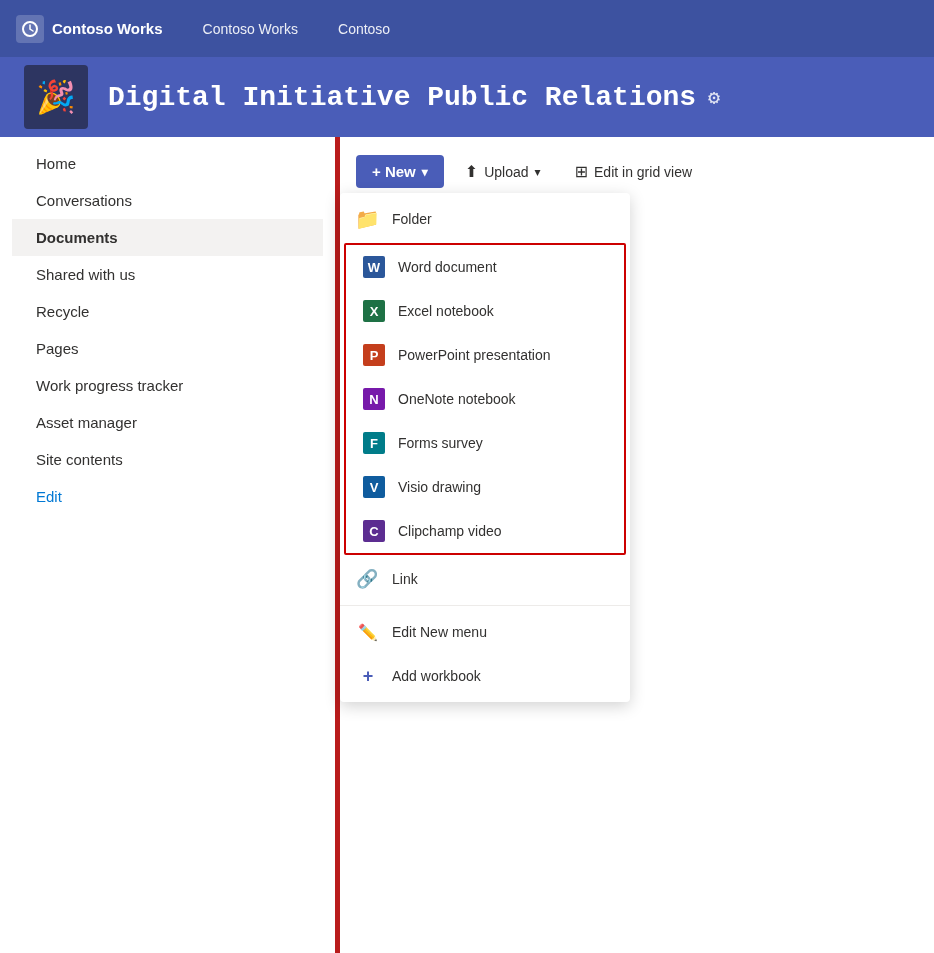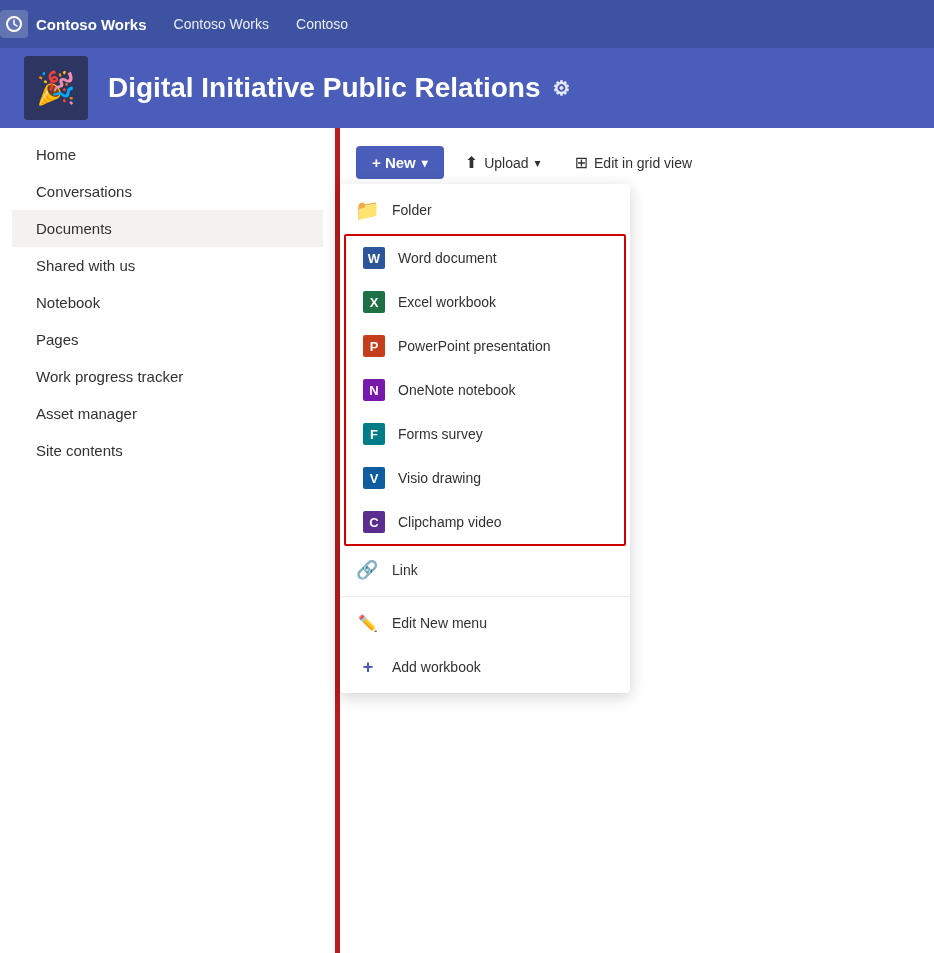--- a/index.html
+++ b/index.html
@@ -1,25 +1,25 @@
 <!DOCTYPE html>
 <html><head>
   <meta charset="utf-8">
   <style>
     * { box-sizing: border-box; margin: 0; padding: 0; }
     body { font-family: 'Segoe UI', sans-serif; font-size: 14px; color: #323130; background: #fff; width: 934px; min-height: 953px; }
 
     
     .top-nav {
       background: #3d52a0;
-      height: 48px;
-      display: flex;
-      align-items: center;
-      padding: 0 0;
-      gap: 27px;
+      height: 57px;
+      display: flex;
+      align-items: center;
+      padding: 0 16px;
+      gap: 40px;
     }
     .top-nav-logo {
       display: flex;
       align-items: center;
       gap: 8px;
       color: #fff;
       font-weight: 600;
       font-size: 15px;
     }
     .top-nav-logo-icon {
@@ -57,20 +57,21 @@
       justify-content: center;
       font-size: 32px;
     }
     .site-title {
       color: #fff;
       font-size: 28px;
       font-weight: 600;
       display: flex;
       align-items: center;
       gap: 12px;
+      font-family: Liberation Mono, monospace;
     }
     .site-settings-icon {
       font-size: 20px;
       color: rgba(255,255,255,0.85);
       cursor: pointer;
     }
 
     
     .main-layout {
       display: flex;
@@ -87,21 +88,21 @@
     .sidebar-item {
       display: flex;
       align-items: center;
       padding: 10px 24px;
       cursor: pointer;
       font-size: 15px;
       color: #323130;
     }
     .sidebar-item.active {
       background: #f3f2f1;
-      font-weight: 400;
+      font-weight: 700;
     }
     .sidebar-item.edit-link {
       color: #0078d4;
     }
 
     
     .content-area {
       flex: 1;
       padding: 16px 16px;
       position: relative;
@@ -309,33 +310,36 @@
     <div class="sidebar-item">
       <span>Conversations</span>
     </div>
     <div class="sidebar-item active">
       <span>Documents</span>
     </div>
     <div class="sidebar-item">
       <span>Shared with us</span>
     </div>
     <div class="sidebar-item">
-      <span>Notebook</span>
+      <span>Recycle</span>
     </div>
     <div class="sidebar-item">
       <span>Pages</span>
     </div>
     <div class="sidebar-item">
       <span>Work progress tracker</span>
     </div>
     <div class="sidebar-item">
       <span>Asset manager</span>
     </div>
     <div class="sidebar-item">
       <span>Site contents</span>
+    </div>
+    <div class="sidebar-item edit-link">
+      <span>Edit</span>
     </div>
   </nav>
 
   <main class="content-area">
 
     <div class="toolbar">
       <button class="btn-new">
         <span>+ New</span>
         <span class="chevron">▾</span>
       </button>
@@ -363,21 +367,21 @@
         <div class="dropdown-item">
           <div class="dropdown-item-icon">
             <div class="icon-word">W</div>
           </div>
           <span>Word document</span>
         </div>
         <div class="dropdown-item">
           <div class="dropdown-item-icon">
             <div class="icon-excel">X</div>
           </div>
-          <span>Excel workbook</span>
+          <span>Excel notebook</span>
         </div>
         <div class="dropdown-item">
           <div class="dropdown-item-icon">
             <div class="icon-ppt">P</div>
           </div>
           <span>PowerPoint presentation</span>
         </div>
         <div class="dropdown-item">
           <div class="dropdown-item-icon">
             <div class="icon-onenote">N</div>

